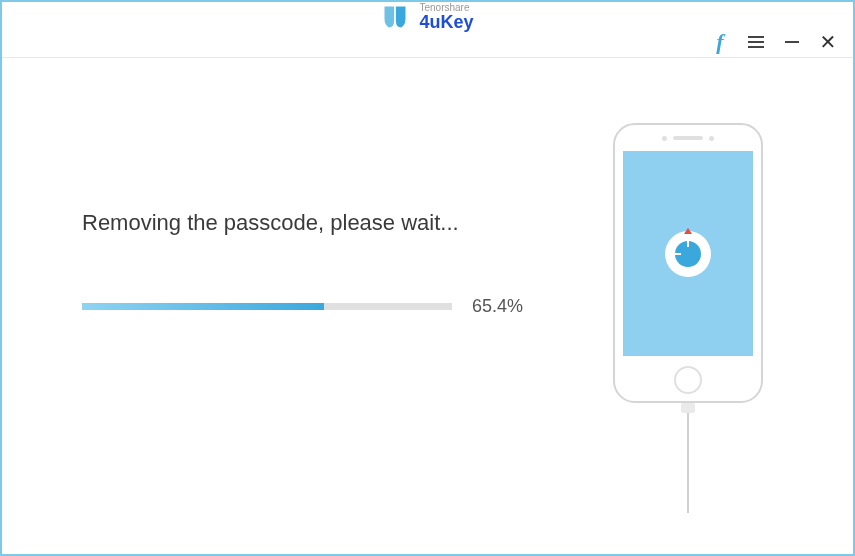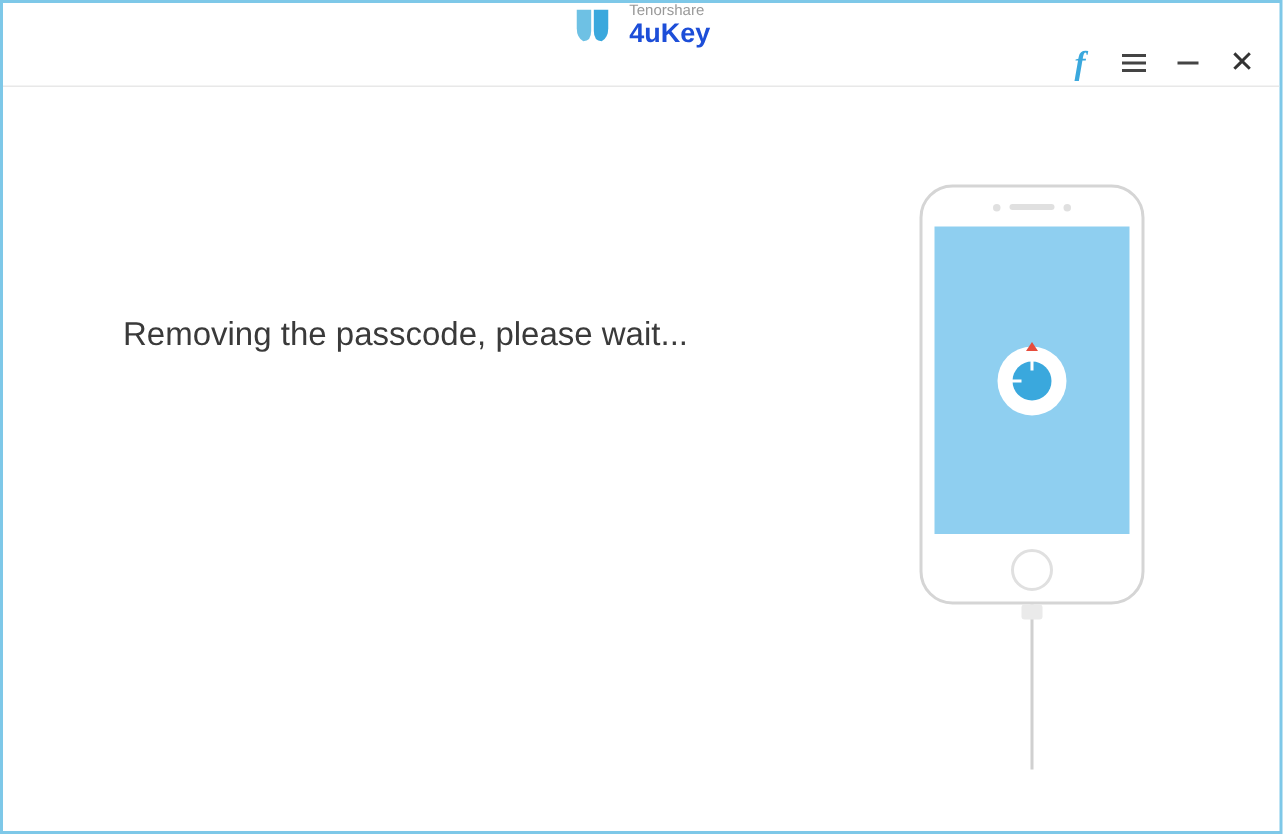--- a/index.html
+++ b/index.html
@@ -239,20 +239,26 @@
     <span class="tb-btn">
         <span class="close-x">✕</span>
       </span>
   </div>
 </div>
 
 <div class="content">
 
   <div class="left-panel">
     <div class="heading">Removing the passcode, please wait...</div>
+    <div class="progress-row">
+      <div class="progress-bar">
+        <div class="progress-fill" style="width:65.4%"></div>
+      </div>
+      <div class="percent">65.4%</div>
+    </div>
   </div>
 
   <div class="phone">
     <div class="phone-body">
       <div class="phone-top">
         <span class="camera"></span>
         <span class="speaker"></span>
         <span class="camera"></span>
       </div>
       <div class="phone-screen">

